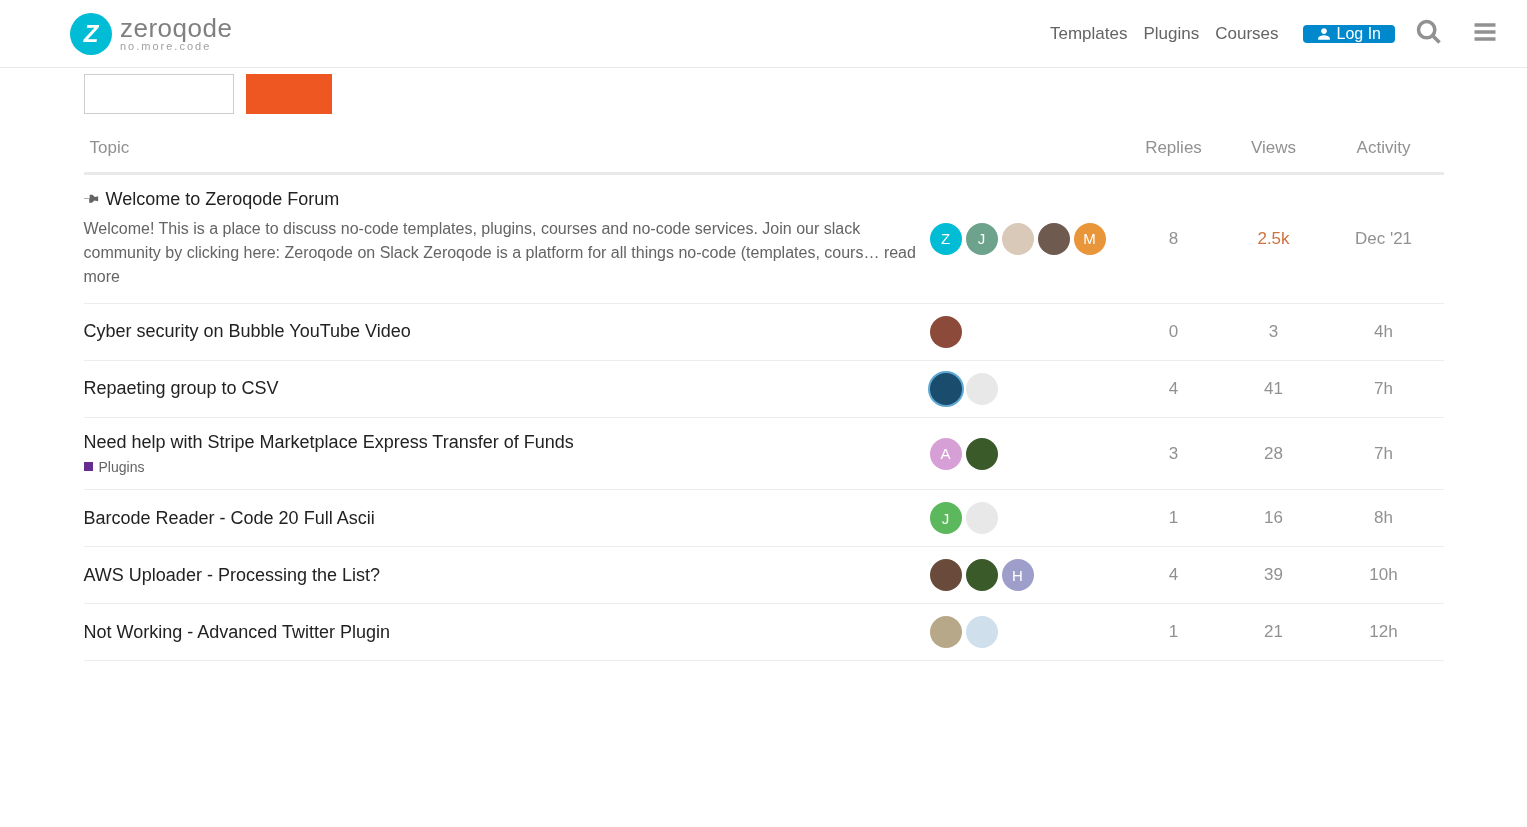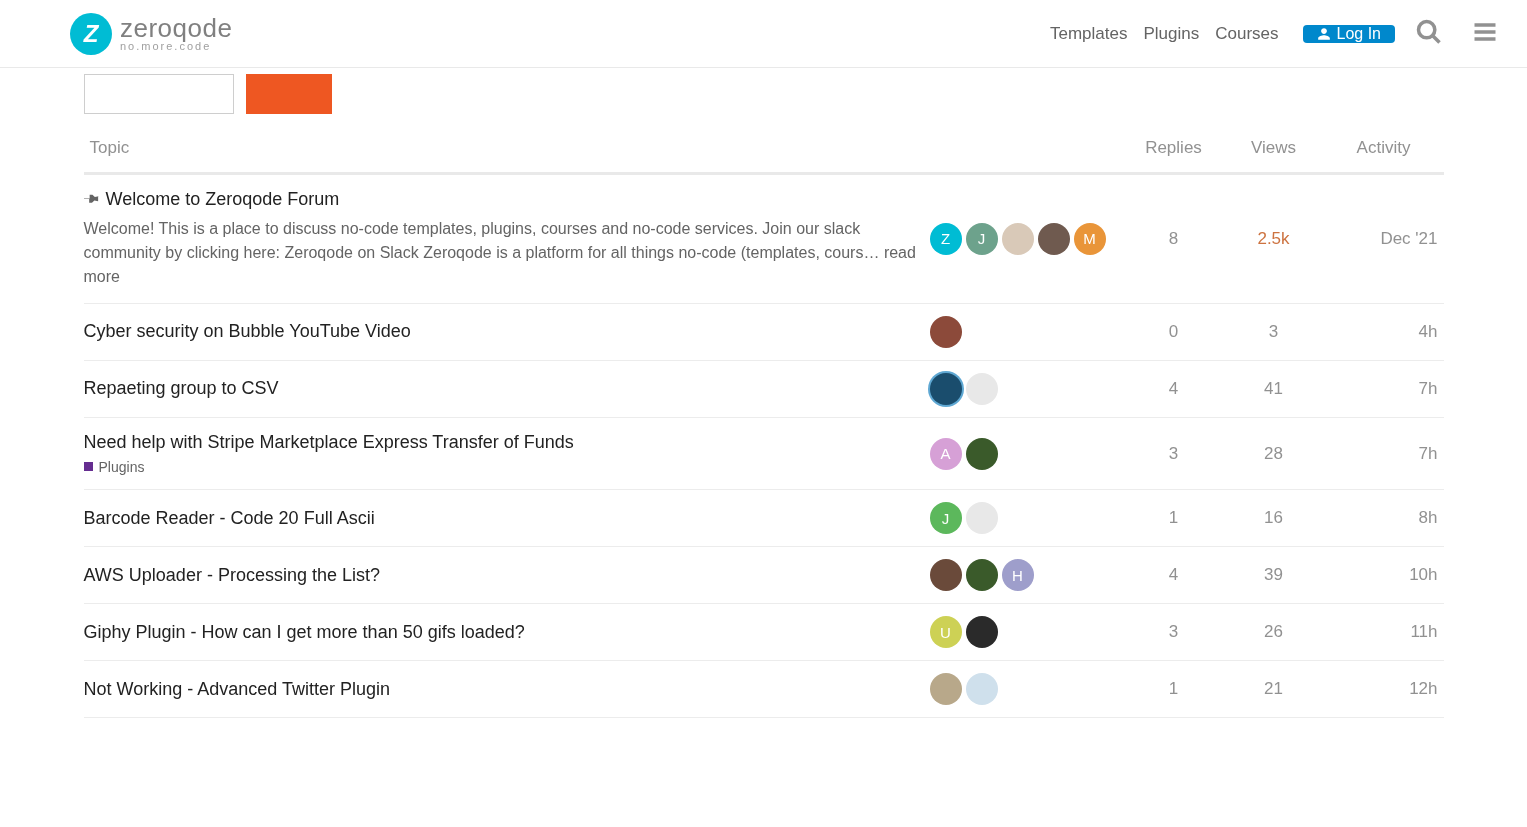--- a/index.html
+++ b/index.html
@@ -35,21 +35,21 @@
 .topic-title { font-size: 18px; color: #222; text-decoration: none; cursor: pointer; }
 .excerpt { color: #646464; font-size: 16px; margin-top: 6px; line-height: 1.5; max-width: 850px; }
 .read-more { color: #646464; cursor: pointer; }
 .category-badge { display: inline-flex; align-items: center; margin-top: 6px; font-size: 14px; color: #646464; cursor: pointer; }
 .category-badge .bullet { width: 9px; height: 9px; margin-right: 6px; }
 .posters-cell { width: 200px; }
 .avatars { display: flex; gap: 4px; align-items: center; }
 .avatar { width: 32px; height: 32px; border-radius: 50%; display: flex; align-items: center; justify-content: center; color: #fff; font-size: 15px; font-weight: 500; cursor: pointer; flex-shrink: 0; }
 .num-cell { text-align: center; color: #919191; font-size: 17px; font-weight: 500; width: 100px; }
 .num-cell.heat { color: #cd7340; }
-.activity-cell { text-align: right; color: #919191; font-size: 17px; width: 120px; cursor: pointer; }
+.activity-cell { text-align: center; color: #919191; font-size: 17px; width: 120px; cursor: pointer; }
 </style>
 </head>
 <body>
 
 <div class="header">
   <div class="logo-area">
     <div class="logo-circle">Z</div>
     <div class="logo-text">
       <span class="logo-main">zeroqode</span>
       <span class="logo-sub">no.more.code</span>
@@ -185,34 +185,20 @@
               <div class="avatar" style="background: rgb(58, 90, 42);"></div>
               <div class="avatar" style="background: rgb(158, 158, 203);">H</div>
             </div>
           </td>
           <td class="num-cell">4</td>
           <td class="num-cell">39</td>
           <td class="activity-cell">10h</td>
         </tr>
         <tr>
           <td class="topic-cell">
-            <div><a class="topic-title">Giphy Plugin - How can I get more than 50 gifs loaded?</a></div>
-          </td>
-          <td class="posters-cell">
-            <div class="avatars">
-              <div class="avatar" style="background: rgb(205, 209, 85);">U</div>
-              <div class="avatar" style="background: rgb(42, 42, 42);"></div>
-            </div>
-          </td>
-          <td class="num-cell">3</td>
-          <td class="num-cell">26</td>
-          <td class="activity-cell">11h</td>
-        </tr>
-        <tr>
-          <td class="topic-cell">
             <div><a class="topic-title">Not Working - Advanced Twitter Plugin</a></div>
           </td>
           <td class="posters-cell">
             <div class="avatars">
               <div class="avatar" style="background: rgb(184, 168, 138);"></div>
               <div class="avatar" style="background: rgb(207, 224, 236);"></div>
             </div>
           </td>
           <td class="num-cell">1</td>
           <td class="num-cell">21</td>

